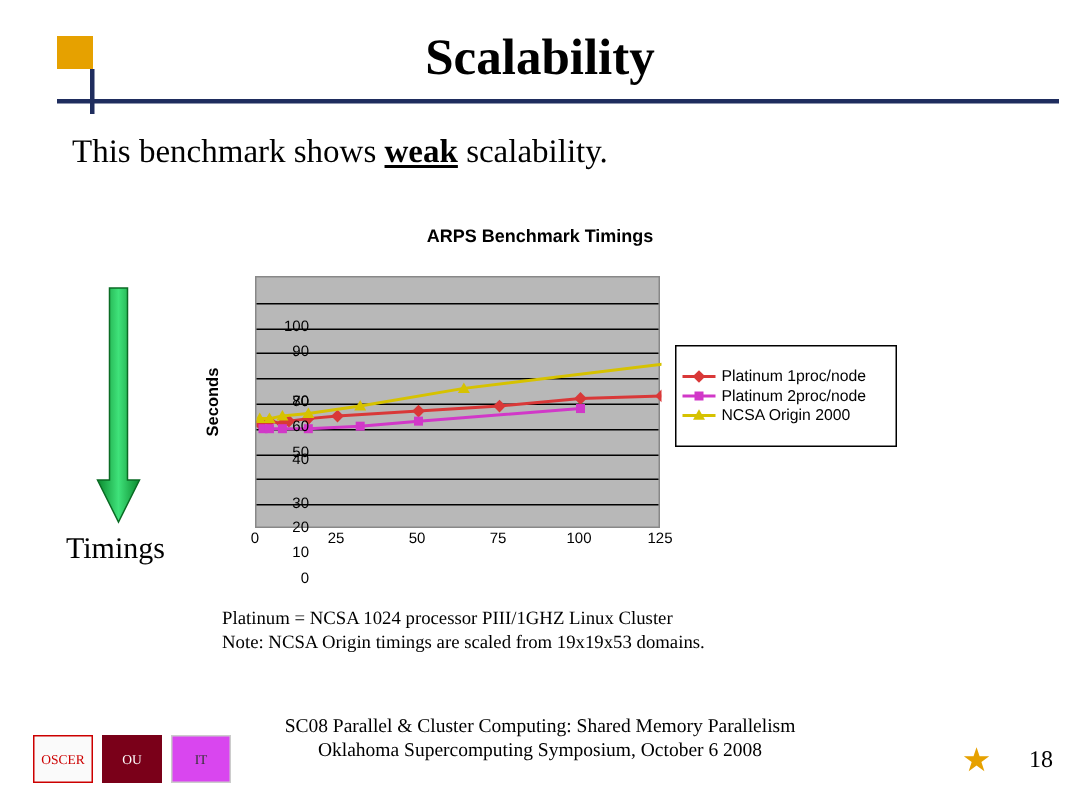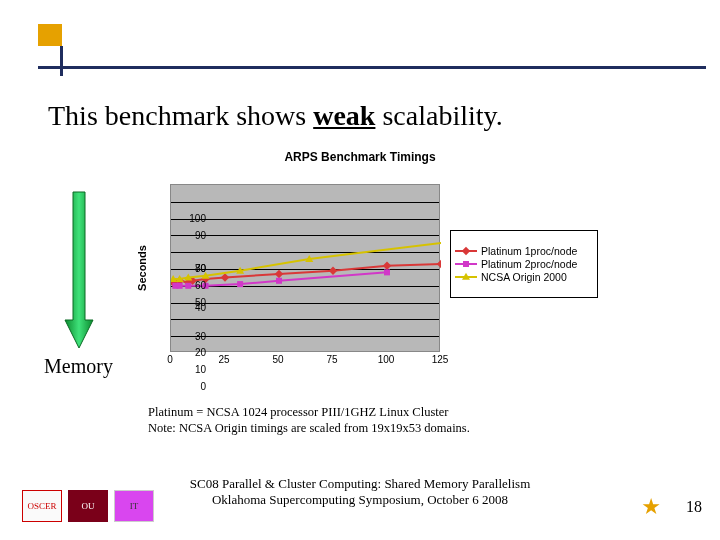--- a/index.html
+++ b/index.html
@@ -47,22 +47,22 @@
     left: 0;
     right: 0;
     top: 20px;
     text-align: center;
     font-size: 34px;
     font-weight: bold;
   }
   .body-text {
     position: absolute;
     left: 48px;
-    top: 100px;
-    font-size: 28px;
+    top: 88px;
+    font-size: 22px;
   }
   .body-text .weak {
     text-decoration: underline;
     font-weight: bold;
   }
   
   .better-arrow {
     position: absolute;
     left: 64px;
     top: 190px;
@@ -246,38 +246,39 @@
 </style>
 </head>
 <body>
 
 <div class="slide">
 
   <div class="deco-square"></div>
   <div class="deco-vline"></div>
   <div class="deco-hline"></div>
 
+  <div class="title">Scalability</div>
 
   <div class="body-text">
     <span>This benchmark shows </span><span class="weak">weak</span><span> scalability.</span>
   </div>
 
   <div class="better-arrow">
     <svg width="30" height="160">
       <defs>
         <linearGradient id="grad" x1="0" y1="0" x2="1" y2="0">
           <stop offset="0%" stop-color="#0b8a2e"></stop>
           <stop offset="50%" stop-color="#3fe27a"></stop>
           <stop offset="100%" stop-color="#0b8a2e"></stop>
         </linearGradient>
       </defs>
       <path d="M9 2 L21 2 L21 130 L29 130 L15 158 L1 130 L9 130 Z" fill="url(#grad)" stroke="#0a6b24" stroke-width="1"></path>
     </svg>
   </div>
-  <div class="better-label">Memory</div>
+  <div class="better-label">Timings</div>
 
   <div class="chart">
     <div class="chart-title">
       <div>ARPS Benchmark Timings</div>
     </div>
 
     <div class="plot-wrap">
       <div class="ylabel">Seconds</div>
       <div class="plot" id="plot">
           <div class="gridline" style="top: 151.2px;"></div>

